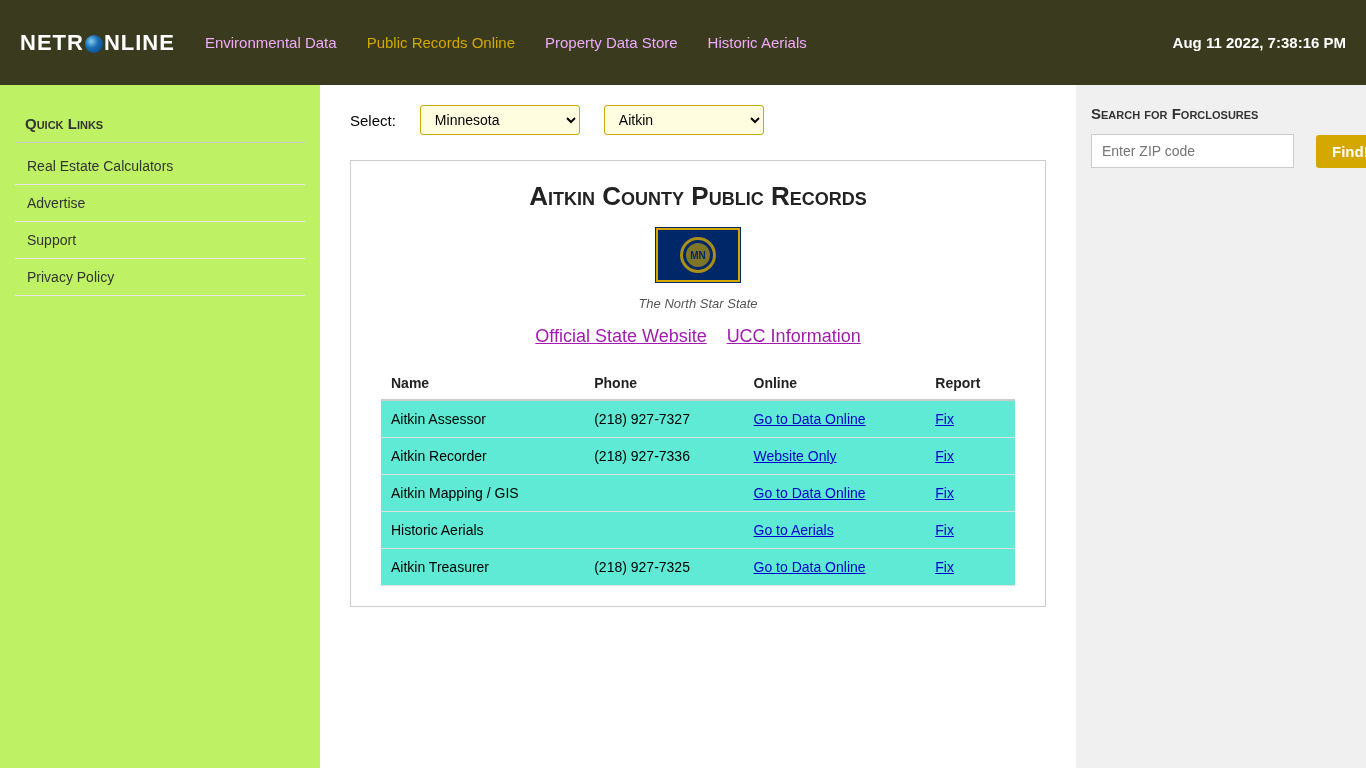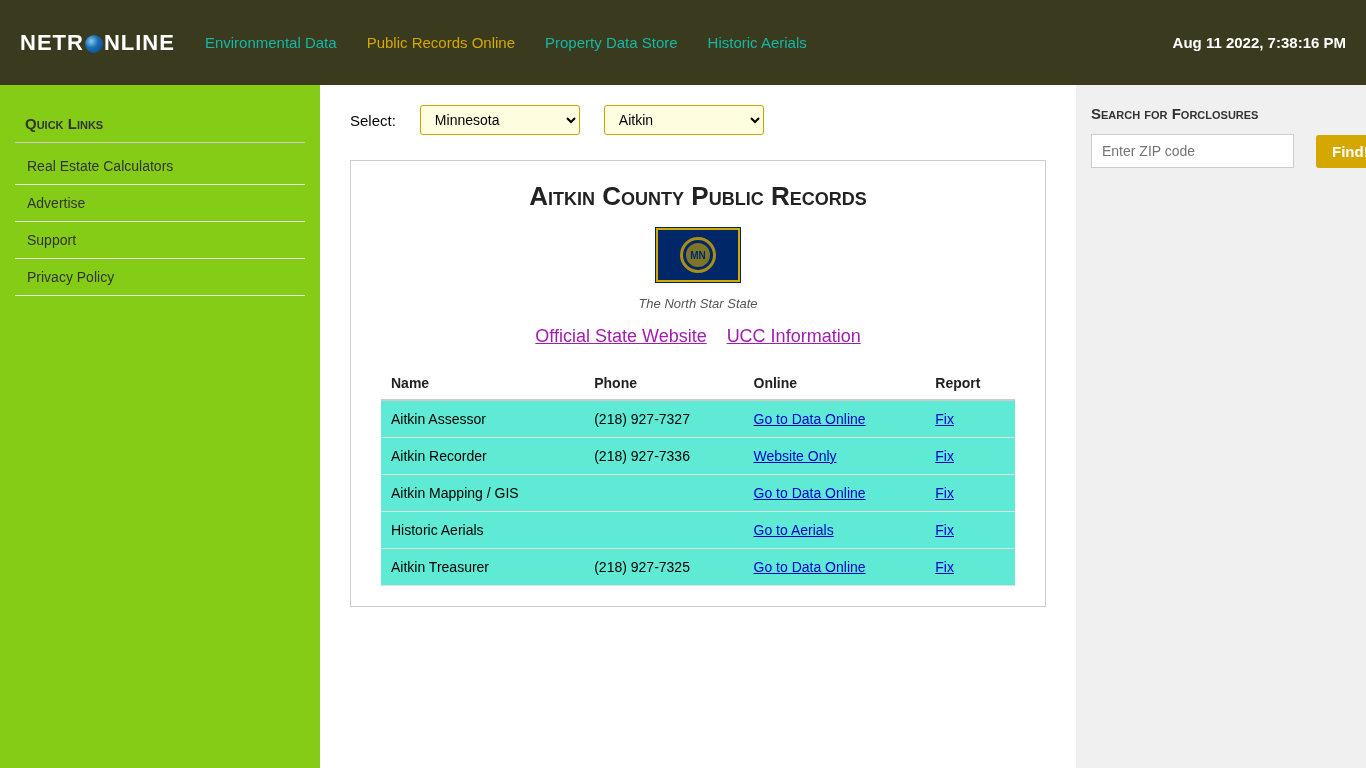--- a/index.html
+++ b/index.html
@@ -34,21 +34,21 @@
       margin: 0 1px;
       position: relative;
     }
     #nav {
       display: flex;
       gap: 30px;
       flex: 1;
       align-items: center;
     }
     .nav-item {
-      color: #14b8a6;
+      color: #f0abfc;
       text-decoration: none;
       font-size: 15px;
       cursor: pointer;
     }
     .nav-item.active {
       color: #d4a800;
     }
     #datetime {
       color: #fff;
       font-size: 15px;
@@ -60,21 +60,21 @@
     #main-layout {
       display: flex;
       min-height: calc(768px - 85px);
     }
 
     
     #sidebar {
       width: 320px;
       min-width: 320px;
       padding: 20px 15px;
-      background: #84cc16;
+      background: #bef264;
     }
     #quick-links-title {
       font-size: 15px;
       font-weight: bold;
       font-variant: small-caps;
       color: #333;
       padding: 10px 10px 10px 10px;
       border-bottom: 1px solid #ccc;
       margin-bottom: 5px;
     }

